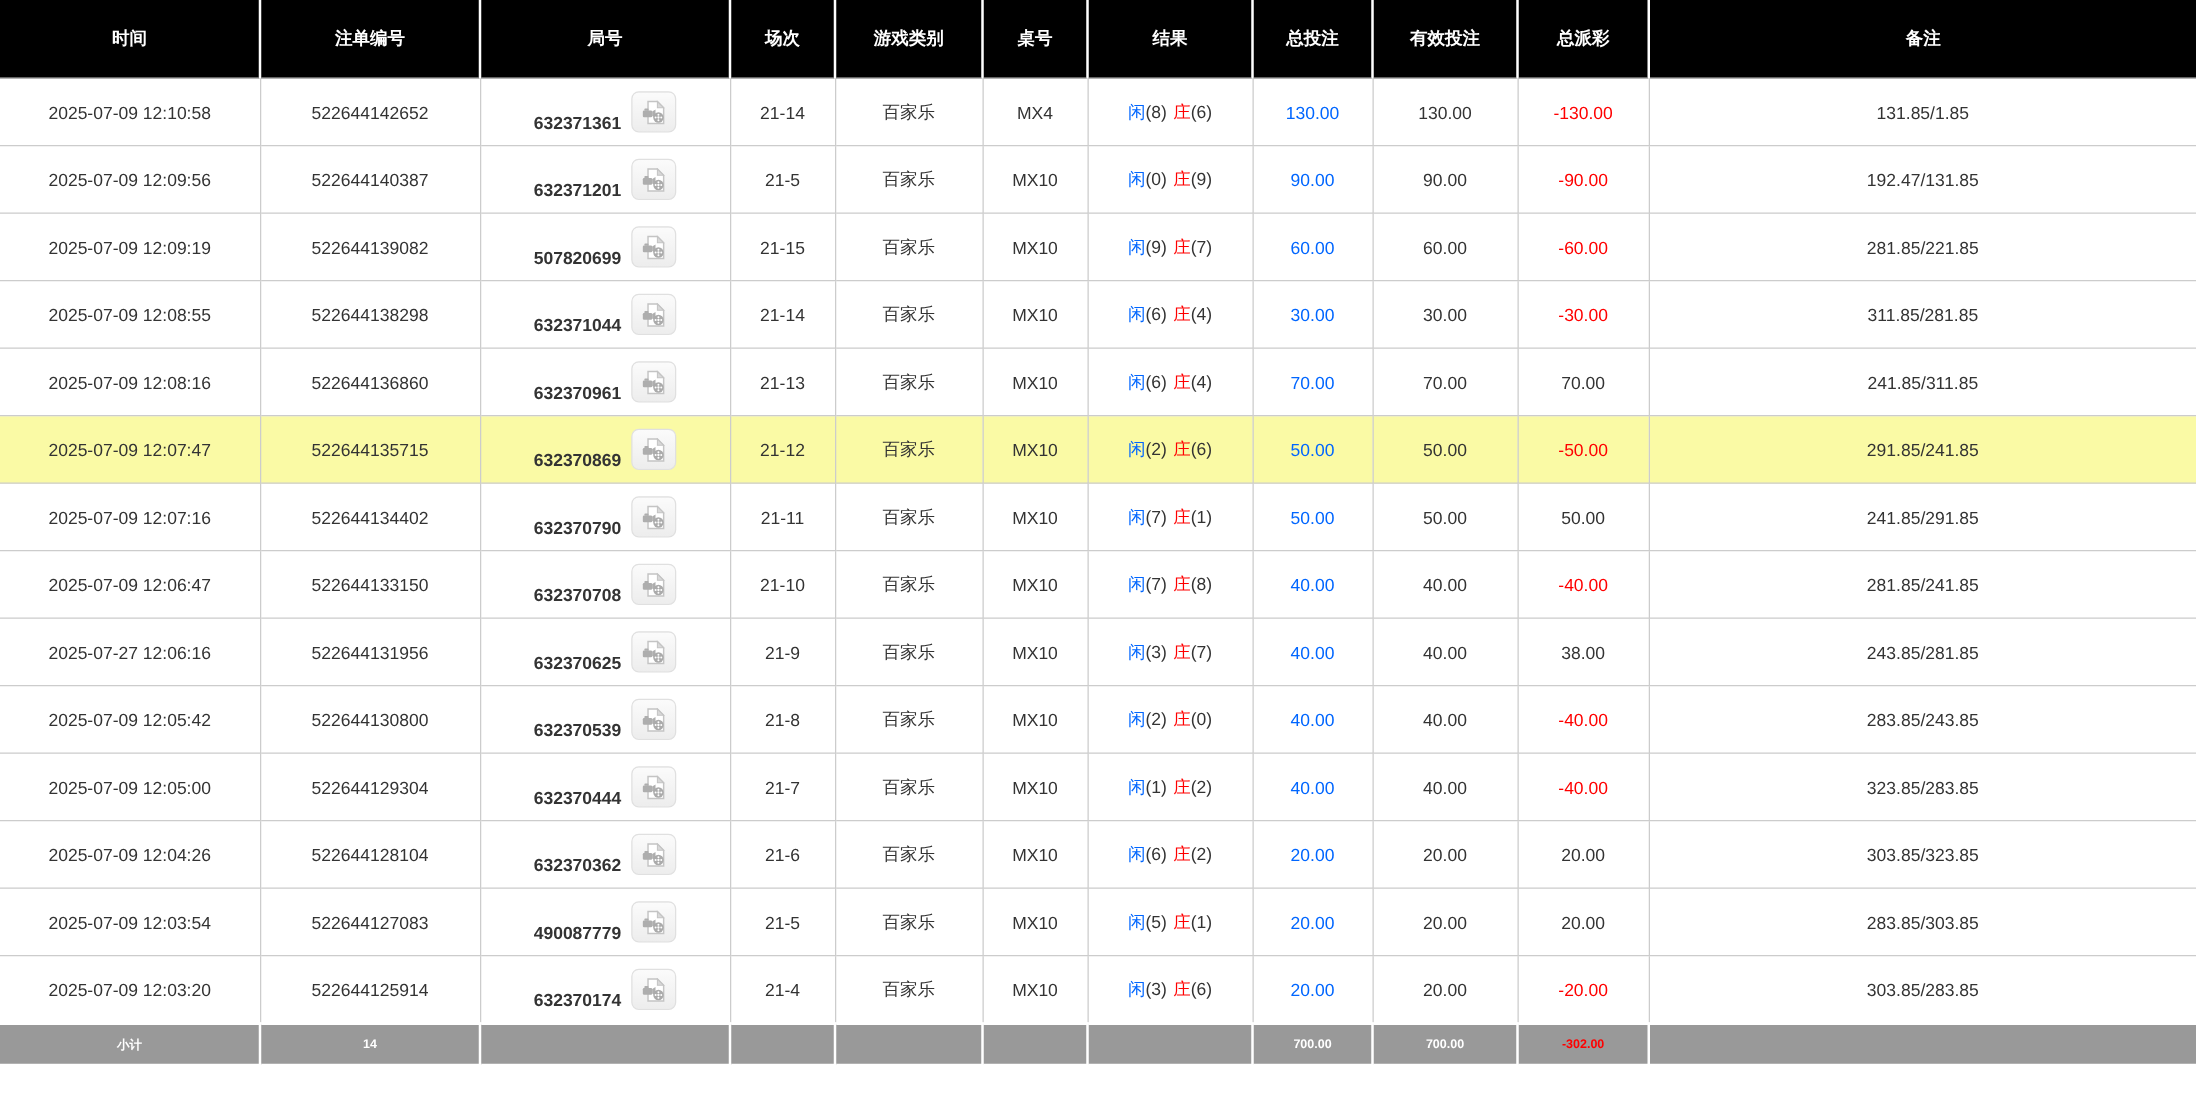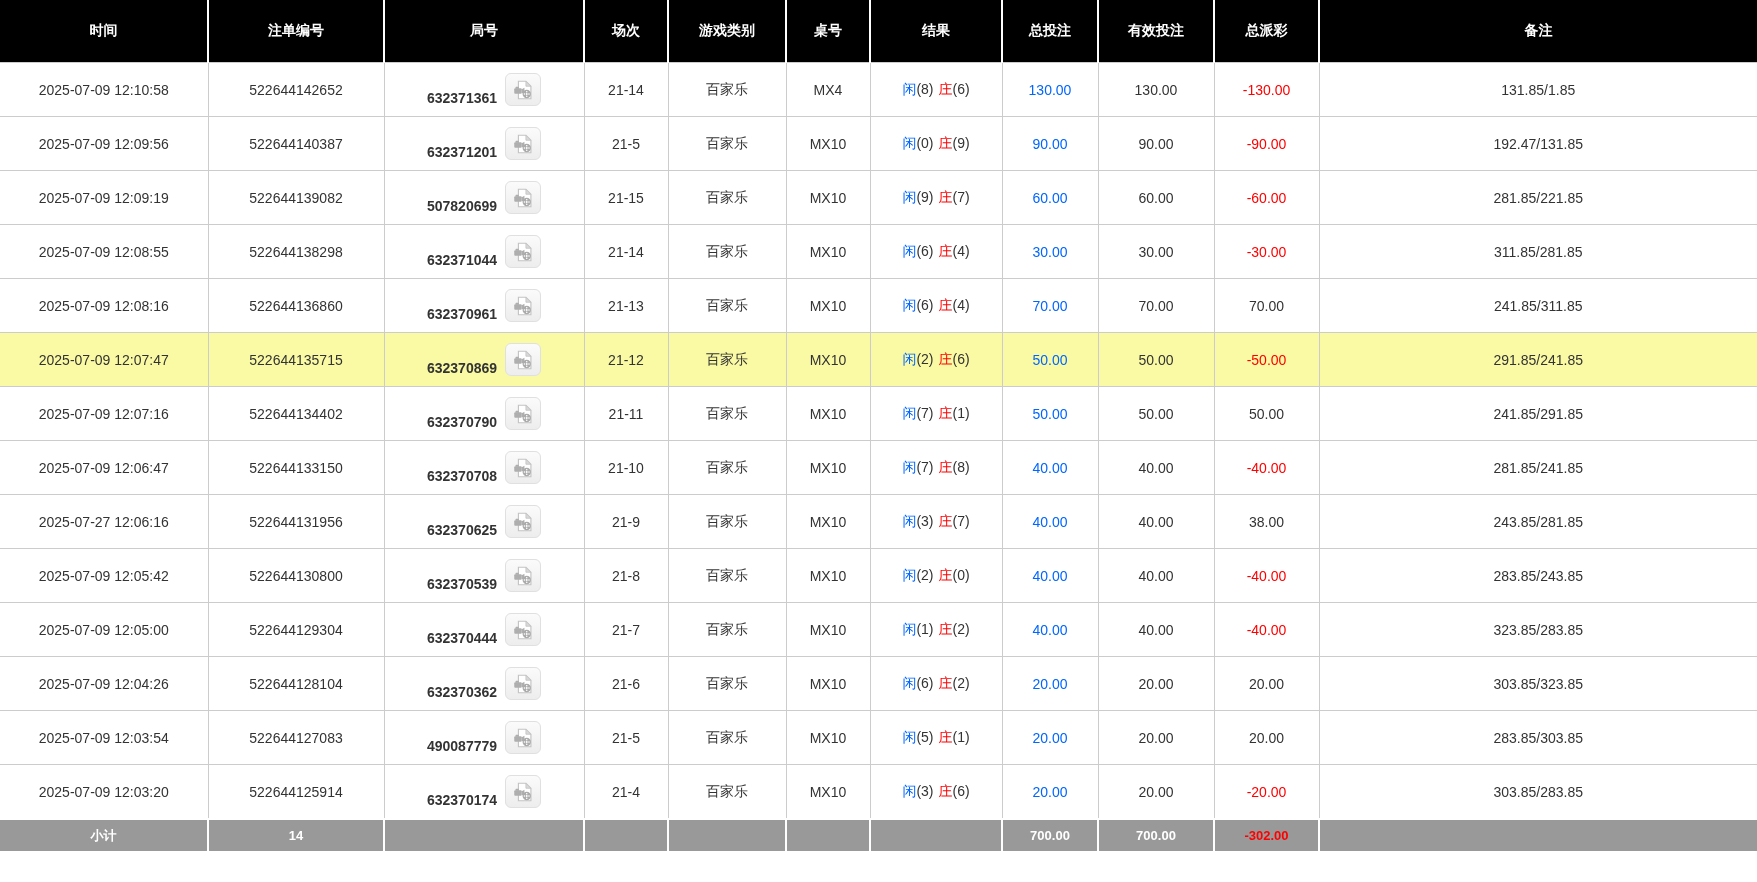--- a/index.html
+++ b/index.html
@@ -45,21 +45,21 @@
   .round-wrap{display:inline-flex;align-items:flex-end;justify-content:center;gap:8px;font-weight:bold;}
   .video-btn{
     width:36px;height:33px;padding:0;margin:0;cursor:pointer;
     background:linear-gradient(#fbfbfb,#ededed);
     border:1px solid #e0e0e0;border-radius:6px;
     display:inline-flex;align-items:center;justify-content:center;
   }
 
   tr.summary td{
     background:var(--summary-bg,#999);color:var(--summary-text,#fff);
-    font-weight:bold;font-size:13px;height:31px;
+    font-weight:bold;font-size:10px;height:31px;
     border:2px solid #fff;
   }
   tr.summary td.neg{color:var(--negative-red,#ff0000);}
   tr.summary td:first-child{border-left:none;}
   tr.summary td:last-child{border-right:none;}
 </style>
 </head>
 <body>
 
 <table>

